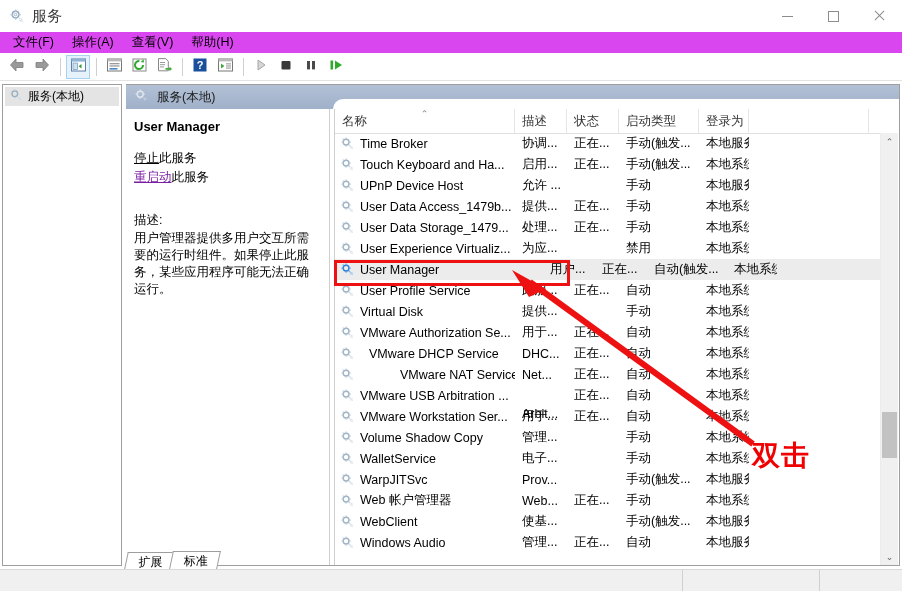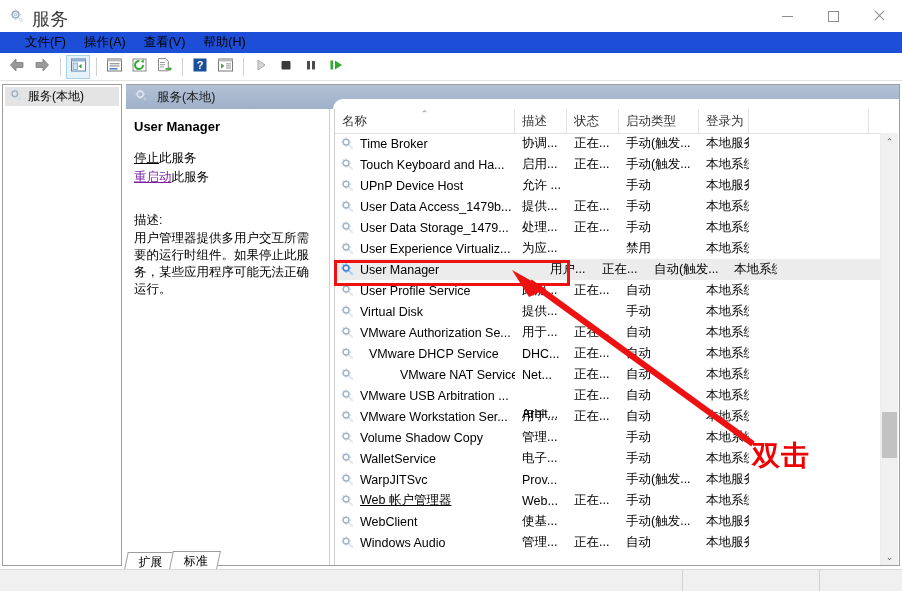--- a/index.html
+++ b/index.html
@@ -33,21 +33,21 @@
     border-bottom: 1px solid #ffffff;
   }
   .title-icon {
     position: absolute;
     left: 9px; top: 8px;
     width: 16px; height: 16px;
   }
   .title-text {
     position: absolute;
     left: 32px; top: 7px;
-    font-size: 18px;
+    font-size: 15px;
     color: #3b3b3b;
     letter-spacing: .2px;
   }
   .win-btns {
     position: absolute;
     right: 0; top: 0;
     height: 32px;
     display: flex;
   }
   .win-btn {
@@ -81,24 +81,24 @@
     background: #8c8c8c;
   }
   .glyph-close::before { transform: rotate(45deg); }
   .glyph-close::after  { transform: rotate(-45deg); }
 
   
   .menubar {
     position: absolute;
     left: 0; top: 32px;
     width: 902px; height: 21px;
-    background: #1d4ed8;
+    background: #d946ef;
     display: flex;
     align-items: center;
-    padding-left: 16px;
+    padding-left: 4px;
     box-sizing: border-box;
   }
   .menu-item {
     padding: 2px 9px;
     font-size: 12.5px;
     color: #000;
     cursor: default;
   }
 
   
@@ -1099,21 +1099,21 @@
                   </svg>
                 </span>
                 <span class="nm">WarpJITSvc</span>
               </div>
               <div class="lv-td" style="width: 52px; flex: 0 0 52px;">Prov...</div>
               <div class="lv-td" style="width: 52px; flex: 0 0 52px;"></div>
               <div class="lv-td" style="width: 80px; flex: 0 0 80px;">手动(触发...</div>
               <div class="lv-td" style="width: 50px; flex: 0 0 50px;">本地服务</div>
             </div>
             <div class="lv-row">
-              <div class="lv-td name" style="width: 180px; flex: 0 0 180px; text-decoration: underline;">
+              <div class="lv-td name" style="width: 180px; flex: 0 0 180px;">
                 <span>
                   <svg class="gear" viewBox="0 0 16 16">
                     <circle cx="6.5" cy="6.5" r="3.1" fill="none" stroke="#9db2c4" stroke-width="1.5"></circle>
                     <g fill="#bdccd8">
                       <rect x="5.9" y="1.6" width="1.3" height="2"></rect>
                       <rect x="5.9" y="9.5" width="1.3" height="2"></rect>
                       <rect x="1.6" y="5.9" width="2" height="1.3"></rect>
                       <rect x="9.5" y="5.9" width="2" height="1.3"></rect>
                       <rect x="2.6" y="2.6" width="1.4" height="1.4" transform="rotate(45 3.3 3.3)"></rect>
                       <rect x="9.1" y="9.1" width="1.4" height="1.4" transform="rotate(45 9.8 9.8)"></rect>

